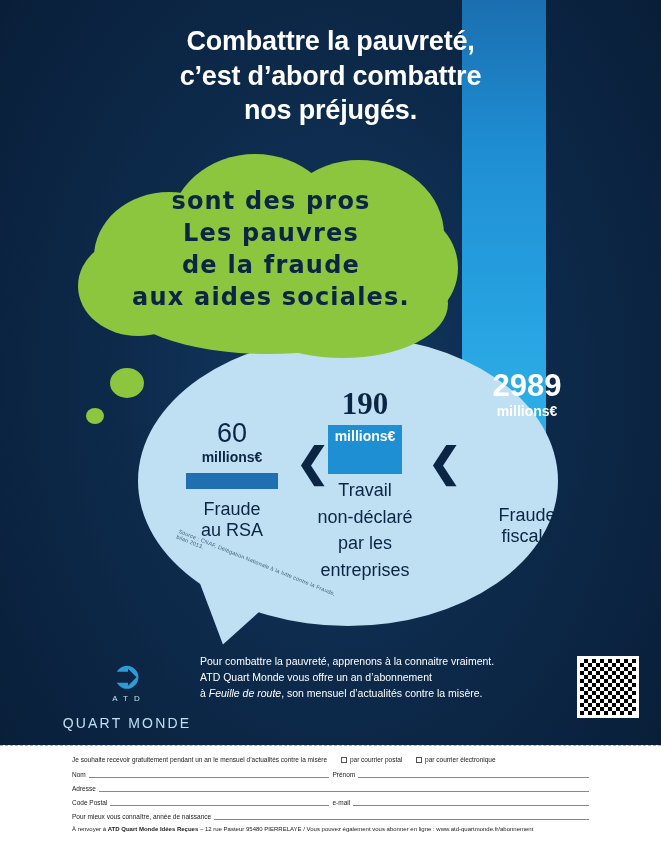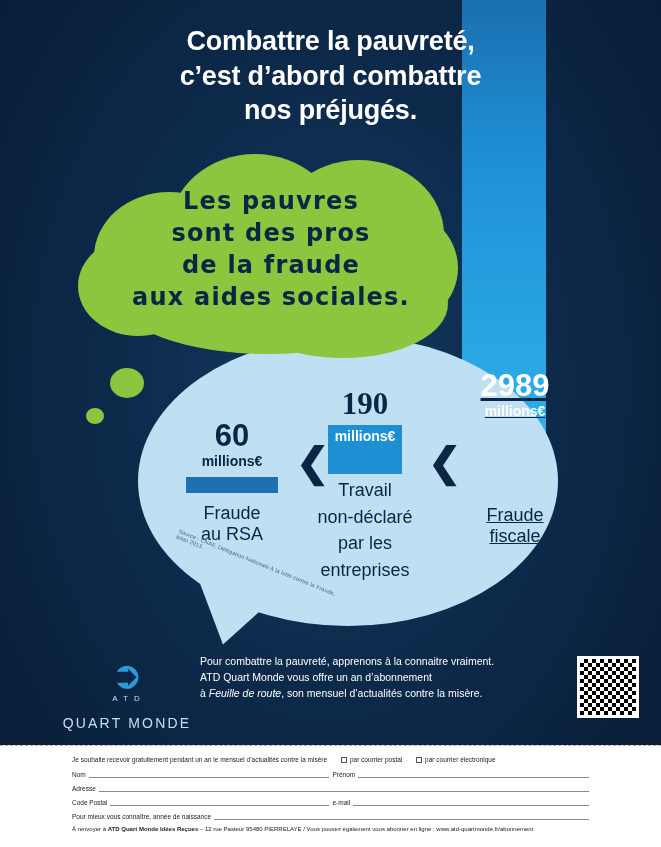--- a/index.html
+++ b/index.html
@@ -108,36 +108,36 @@
     border-right: 54px solid transparent;
     border-top: 60px solid #bfe0f2;
     transform: rotate(6deg);
     z-index: 3;
   }
 
   
   .fig { position: absolute; text-align: center; z-index: 7; color: #0b2545; }
 
   #fig-rsa { left: 168px; top: 420px; width: 128px; }
-  #fig-rsa .num { font-size: 31px; font-weight: bold; line-height: 1; }
+  #fig-rsa .num { font-size: 27px; font-weight: normal; line-height: 1; }
   #fig-rsa .unit { font-size: 14px; font-weight: bold; margin-top: 2px; }
   #fig-rsa .barblock {
     width: 92px; height: 16px; background: #1f6fb2; margin: 8px auto 10px auto;
   }
   #fig-rsa .lbl { font-size: 18px; line-height: 1.15; }
 
   #fig-travail { left: 300px; top: 388px; width: 130px; }
   #fig-travail .num { font-size: 31px; font-weight: bold; line-height: 1; font-family: Liberation Serif, serif; }
   #fig-travail .unitbox {
     background: #1f8fd4; color: #ffffff; font-size: 14px; font-weight: bold;
     width: 74px; margin: 6px auto 0 auto; padding: 3px 0 30px 0;
   }
   #fig-travail .lbl { font-size: 18px; line-height: 1.15; margin-top: 6px; }
 
-  #fig-fiscale { left: 440px; top: 370px; width: 150px; text-decoration: underline; }
+  #fig-fiscale { left: 452px; top: 370px; width: 150px; }
   #fig-fiscale .num { font-size: 31px; font-weight: bold; line-height: 1; color: #ffffff; }
   #fig-fiscale .unit { font-size: 14px; font-weight: bold; color: #ffffff; margin-top: 2px; }
   #fig-fiscale .spacer { height: 86px; }
   #fig-fiscale .lbl { font-size: 18px; line-height: 1.15; color: #0b2545; }
 
   .chev {
     position: absolute; z-index: 7; color: #0b2545;
     font-size: 40px; font-weight: bold; line-height: 1;
   }
   #chev-1 { left: 296px; top: 442px; }
@@ -229,22 +229,22 @@
     <div class="cloud-blob" style="left:16px;  top:42px;  width:150px; height:130px;"></div>
     <div class="cloud-blob" style="left:92px;  top:4px;   width:170px; height:150px;"></div>
     <div class="cloud-blob" style="left:196px; top:10px;  width:170px; height:150px;"></div>
     <div class="cloud-blob" style="left:250px; top:58px;  width:130px; height:120px;"></div>
     <div class="cloud-blob" style="left:40px;  top:92px;  width:300px; height:112px;"></div>
     <div class="cloud-blob" style="left:160px; top:100px; width:210px; height:108px;"></div>
     <div class="cloud-blob" style="left:0px;   top:86px;  width:120px; height:100px;"></div>
   </div>
 
   <div id="green-text">
+    <div>sont des pros</div>
     <div>Les pauvres</div>
-    <div>sont des pros</div>
     <div>de la fraude</div>
     <div>aux aides sociales.</div>
   </div>
 
   <div id="green-dot-1"></div>
   <div id="green-dot-2"></div>
 
   <div id="blue-bubble"></div>
   <div id="blue-tail"></div>
 

